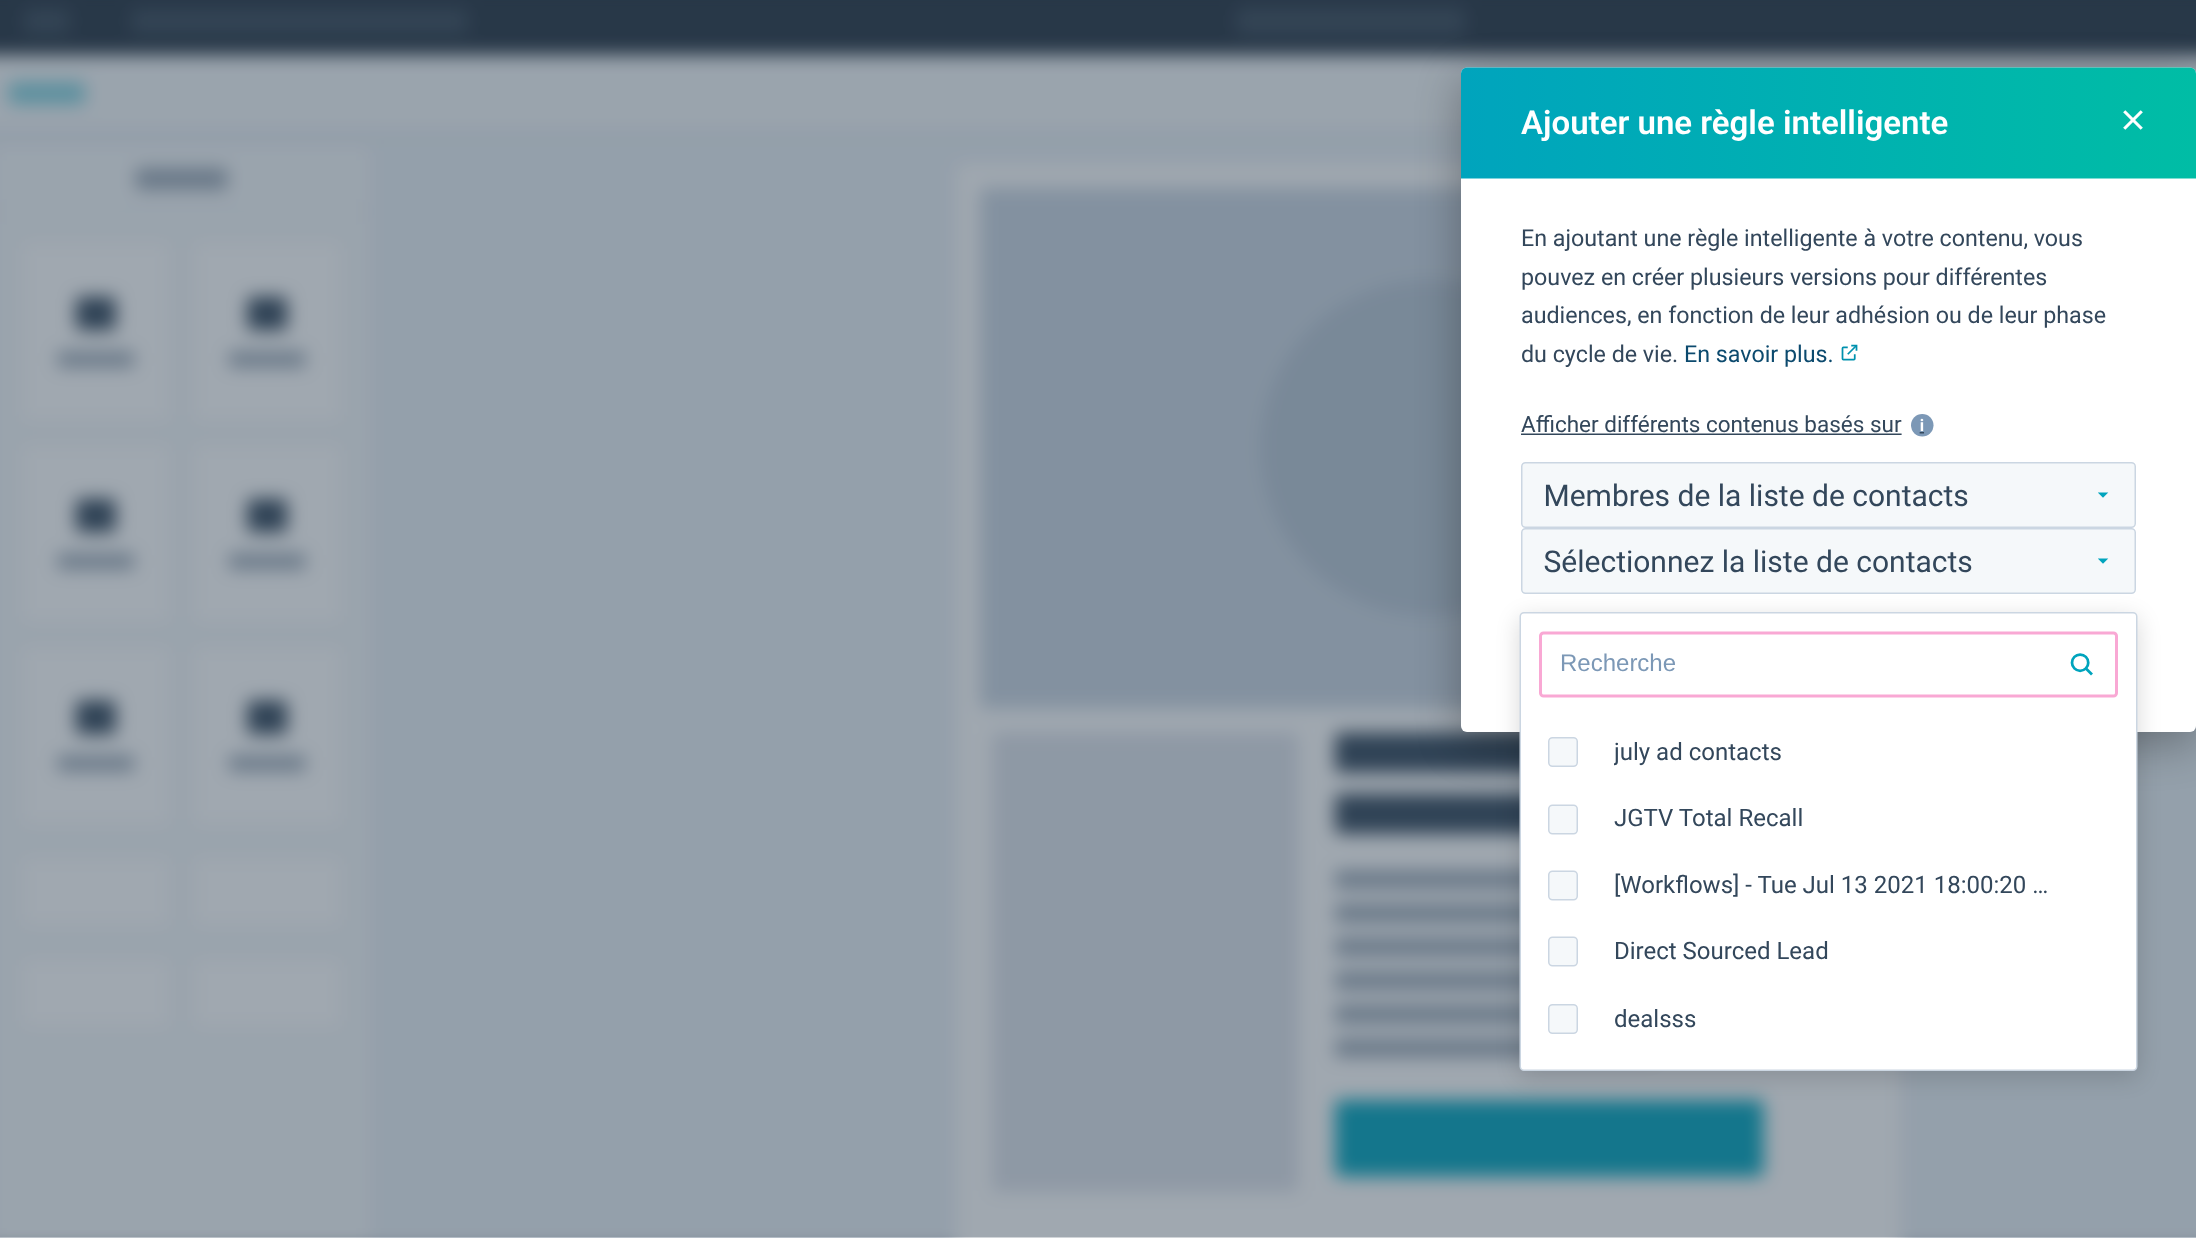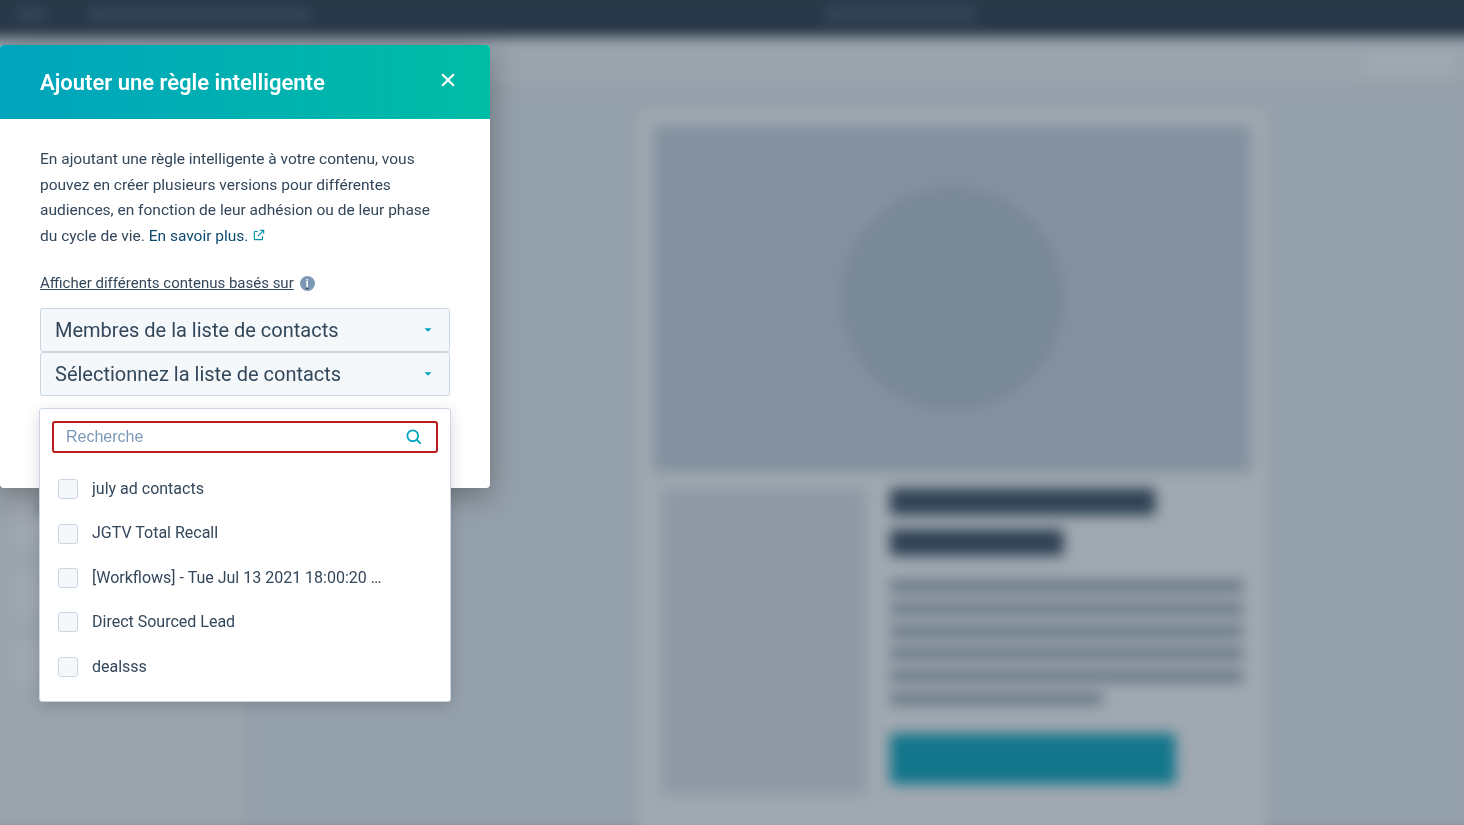--- a/index.html
+++ b/index.html
@@ -51,21 +51,21 @@
   .bg .emailcard .body{ display:flex; gap:24px; padding:0 24px;}
   .bg .emailcard .imgbox{ width:200px; height:300px; background:#dfe3eb; border-radius:3px;}
   .bg .emailcard .text{ flex:1;}
   .bg .emailcard .text .h{ width:260px; height:26px; background:#33475b; border-radius:3px; margin-bottom:14px;}
   .bg .emailcard .text .h2{ width:170px; height:26px; background:#33475b; border-radius:3px; margin-bottom:24px;}
   .bg .emailcard .text .p{ width:100%; height:12px; background:#9aa7b5; border-radius:2px; margin-bottom:10px;}
   .bg .emailcard .text .cta{ width:280px; height:50px; background:#00a4bd; border-radius:3px; margin-top:28px;}
   
   .overlay{
     position:absolute; inset:0; background:rgba(45,62,80,0.45);
-    display:flex; justify-content:flex-start; align-items:flex-start;
+    display:flex; justify-content:flex-end; align-items:flex-start;
   }
   .modal{
     margin-top:45px; width:490px; background:#fff; border-radius:4px; box-shadow:0 8px 30px rgba(0,0,0,.3);
     overflow:visible;
   }
   .modal-header{
     height:74px; background:linear-gradient(90deg,#00a4bd 0%, #00bda5 100%);
     display:flex; align-items:center; justify-content:space-between; padding:0 24px 0 40px;
     border-radius:4px 4px 0 0;
   }
@@ -88,34 +88,34 @@
   
   .dropdown{
     position:relative; margin-top:12px;
   }
   .dropdown-panel{
     position:absolute; left:-1px; right:-1px; top:0;
     background:#fff; border:1px solid #cbd6e2; border-radius:3px; box-shadow:0 4px 16px rgba(0,0,0,.15);
     padding:12px 12px 0; z-index:5;
   }
   .searchbox{
-    height:32px; border:2px solid #b91c1c; border-radius:3px; background:#fff;
+    height:44px; border:2px solid #f9a8d4; border-radius:3px; background:#fff;
     display:flex; align-items:center; padding:0 12px; gap:10px;
   }
   .searchbox input{
     flex:1; border:none; outline:none; font-size:16px; color:#33475b; background:transparent;
   }
   .searchbox input::placeholder{ color:#7c98b6; }
   .searchbox .sicon{ width:20px; height:20px; }
   .searchbox .sicon svg{ width:20px; height:20px; stroke:#00a4bd; stroke-width:2.2; fill:none;}
   .options{
     margin:10px -12px 0; max-height:238px; overflow-y:scroll; padding:4px 0 8px;
   }
   .option{
-    display:flex; align-items:center; gap:14px; padding:9px 18px; cursor:pointer; color:#33475b; font-size:16px;
+    display:flex; align-items:center; gap:24px; padding:9px 18px; cursor:pointer; color:#33475b; font-size:16px;
     white-space:nowrap; overflow:hidden; text-overflow:ellipsis;
   }
   .chk{
     width:20px; height:20px; border:1px solid #cbd6e2; border-radius:3px; background:#f5f8fa; flex-shrink:0;
   }
   .option .txt{ overflow:hidden; text-overflow:ellipsis;}
   
   .options::-webkit-scrollbar{ width:14px;}
   .options::-webkit-scrollbar-track{ background:#f1f1f1;}
   .options::-webkit-scrollbar-thumb{ background:#c1c1c1;}

